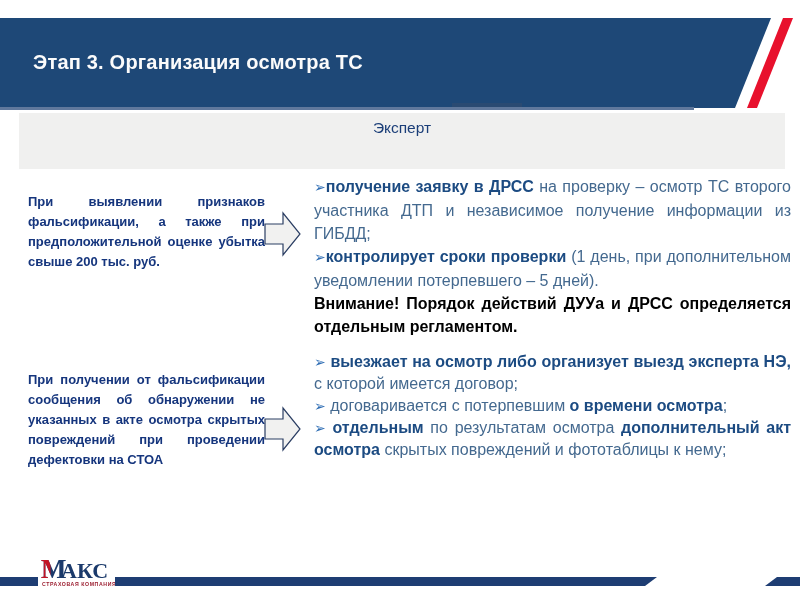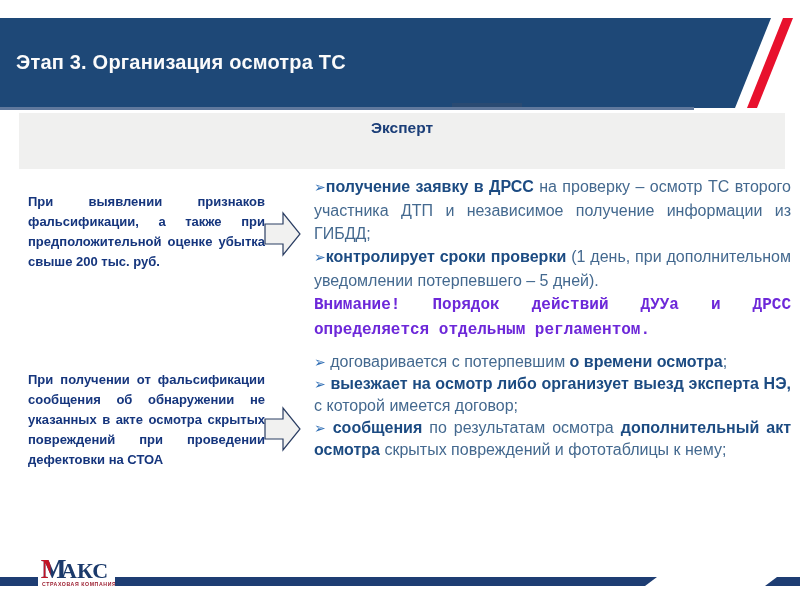--- a/index.html
+++ b/index.html
@@ -25,29 +25,29 @@
   .header-underline {
     position: absolute; top: 89px; left: 0; width: 694px; height: 3px;
     background: #60789c;
   }
   .header-stripe {
     position: absolute; top: 0; left: 0; width: 800px; height: 90px;
     background: #e8112d;
     clip-path: polygon(783px 0, 793px 0, 757px 90px, 747px 90px);
   }
   .slide-title {
-    position: absolute; top: 33px; left: 16px;
+    position: absolute; top: 33px; left: 33px;
     color: #fbfbfb; font-size: 20px; font-weight: bold; letter-spacing: 0.2px;
   }
 
   
   .banner {
     position: absolute; top: 113px; left: 19px; width: 766px; height: 56px;
     background: #f0f0ef;
-    text-align: center; color: #1b3e78; font-weight: bold; font-size: 15.5px;
+    text-align: center; color: #1b3e78; font-weight: normal; font-size: 15.5px;
     line-height: 21px; padding-top: 4px;
   }
 
   
   .cond {
     position: absolute; left: 28px; width: 237px;
     color: #15357d; font-size: 13px; font-weight: bold;
     line-height: 20px; text-align: justify;
   }
   .cond-1 { top: 192px; }
@@ -61,21 +61,21 @@
   
   .actions {
     position: absolute; left: 314px; width: 477px;
     color: #44698f; font-size: 16px; text-align: justify;
   }
   .actions-1 { top: 175px; line-height: 23px; }
   .actions-2 { top: 351px; line-height: 22px; }
   .actions p { margin: 0; }
   .actions .blt { color: #2e6db4; font-size: 14px; }
   .actions .bold { font-weight: bold; color: #1c4b82; }
-  .actions .red { color: #6d28d9; font-weight: bold; font-family: Liberation Mono, monospace; }
+  .actions .red { color: #000000; font-weight: bold; }
 
   
   .footer-bar-left {
     position: absolute; top: 577px; left: 0; width: 38px; height: 9px;
     background: #1e3d73;
   }
   .footer-bar-main {
     position: absolute; top: 577px; left: 115px; width: 542px; height: 9px;
     background: #1e3d73;
     clip-path: polygon(0 0, 542px 0, 530px 9px, 0 9px);
@@ -114,23 +114,23 @@
     <p><span class="blt">➢</span><span class="bold">получение заявку в ДРСС</span><span> на проверку – осмотр ТС второго участника ДТП и независимое получение информации из ГИБДД;</span></p>
     <p><span class="blt">➢</span><span class="bold">контролирует сроки проверки</span><span> (1 день, при дополнительном уведомлении потерпевшего – 5 дней).</span></p>
     <p><span class="bold red">Внимание! Порядок действий ДУУа и ДРСС определяется отдельным регламентом.</span></p>
   </div>
 
 <div class="cond cond-2">При получении от фальсификации сообщения об обнаружении не указанных в акте осмотра скрытых повреждений при проведении дефектовки на СТОА</div>
 <svg class="flow-arrow arrow-2" viewBox="0 0 38 46">
   <polygon points="1,13 19,13 19,2 36,23 19,44 19,33 1,33" fill="#f1f1f0" stroke="#2b3e63" stroke-width="1.2"></polygon>
 </svg>
 <div class="actions actions-2">
+    <p><span class="blt">➢</span><span> </span><span class="bold">выезжает на осмотр либо организует выезд эксперта НЭ,</span><span> с которой имеется договор;</span></p>
     <p><span class="blt">➢</span><span> договаривается с потерпевшим </span><span class="bold">о времени осмотра</span><span>;</span></p>
-    <p><span class="blt">➢</span><span> </span><span class="bold">выезжает на осмотр либо организует выезд эксперта НЭ,</span><span> с которой имеется договор;</span></p>
-    <p><span class="blt">➢</span><span> </span><span class="bold">сообщения</span><span> по результатам осмотра </span><span class="bold">дополнительный акт осмотра</span><span> скрытых повреждений и фототаблицы к нему;</span></p>
+    <p><span class="blt">➢</span><span> </span><span class="bold">отдельным</span><span> по результатам осмотра </span><span class="bold">дополнительный акт осмотра</span><span> скрытых повреждений и фототаблицы к нему;</span></p>
   </div>
 
 <div class="footer-bar-left"></div>
 <svg class="logo" width="78" height="34" viewBox="0 0 78 34">
   <defs>
       <clipPath id="mclip">
         <rect x="0" y="0" width="9.5" height="34"></rect>
       </clipPath>
     </defs>
   <text x="0" y="23" font-family="Liberation Serif, serif" font-weight="bold" font-size="27" fill="#1b3a6b">М</text>

